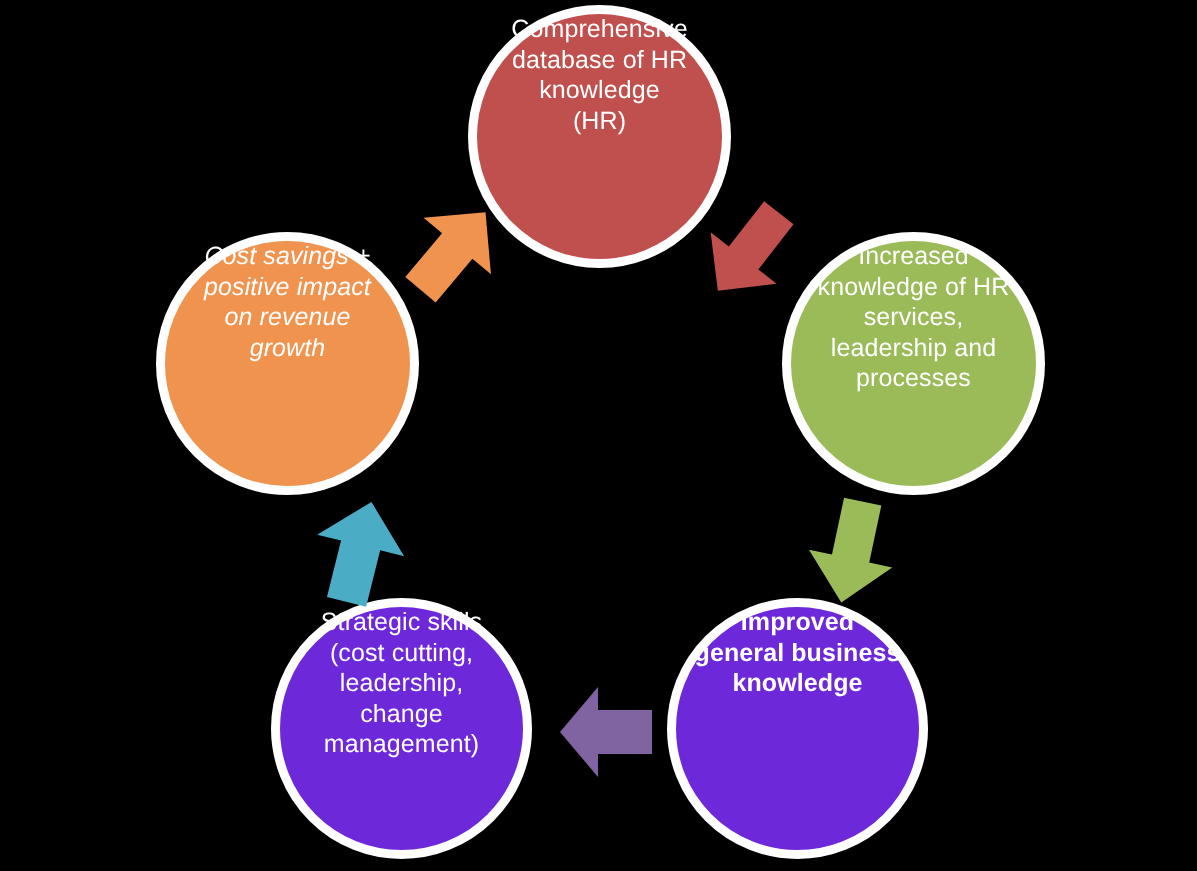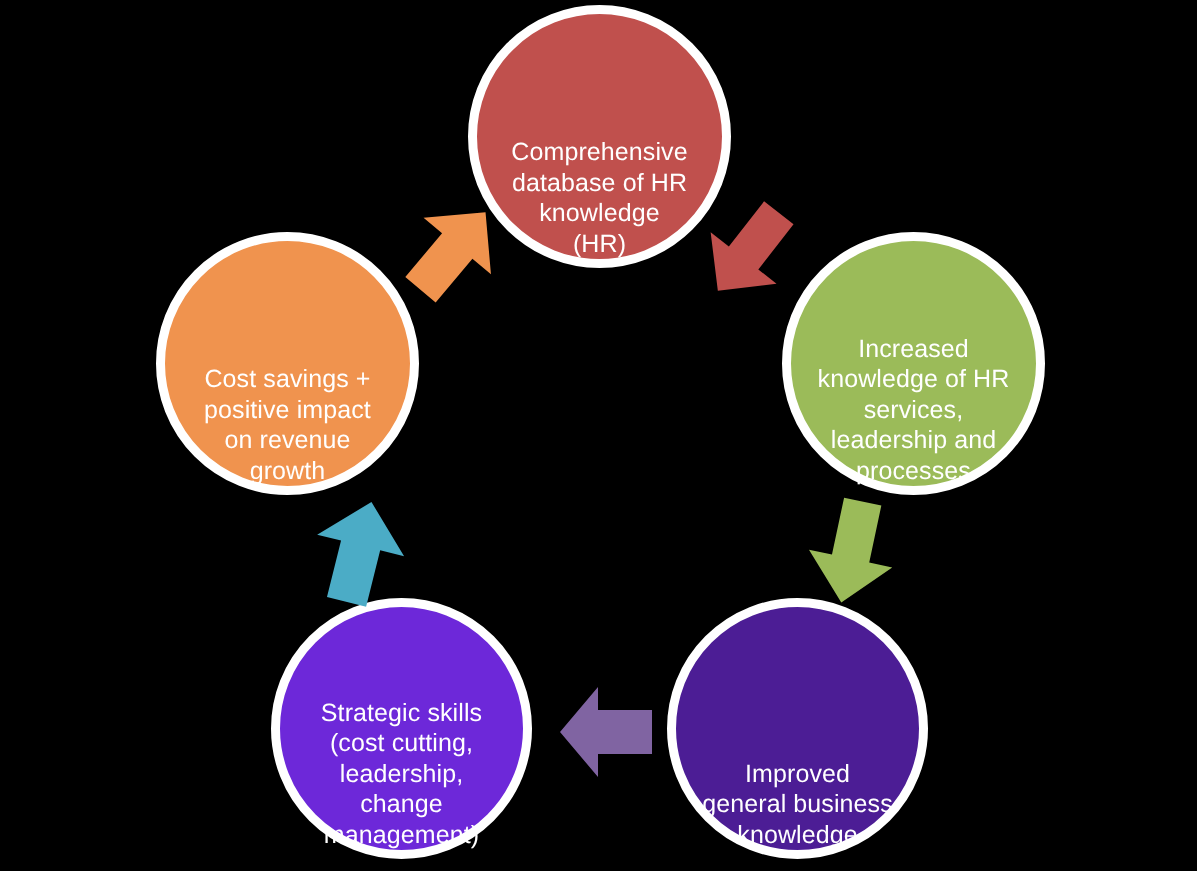--- a/index.html
+++ b/index.html
@@ -22,21 +22,21 @@
     background: #000000;
   }
 
   
   .cycle-node {
     position: absolute;
     border-radius: 50%;
     box-sizing: border-box;
     border: 9px solid #FFFFFF;
     display: flex;
-    align-items: flex-end;
+    align-items: flex-start;
     justify-content: center;
     text-align: center;
   }
 
   .node-label {
     color: #FFFFFF;
     font-family: "Liberation Sans", sans-serif;
     font-size: 25px;
     line-height: 1.22;
     letter-spacing: 0.1px;
@@ -52,21 +52,21 @@
   #node-hr-knowledge {
     left: 782px;  top: 232px;  width: 263px; height: 263px;
   }
   #node-business-knowledge {
     left: 667px;  top: 598px;  width: 261px; height: 261px;
   }
   #node-strategic-skills {
     left: 271px;  top: 598px;  width: 261px; height: 261px;
   }
   #node-cost-savings {
-    left: 156px;  top: 232px;  width: 263px; height: 263px;
+    left: 156px;  top: 232px;  width: 263px; height: 263px; font-style: italic;
   }
 
   
   .cycle-arrow {
     position: absolute;
     display: block;
   }
   #arrow-red    { left: 694px; top: 196px;  width: 110px; height: 110px; }
   #arrow-green  { left: 792px; top: 496px;  width: 120px; height: 112px; }
   #arrow-purple { left: 550px; top: 682px;  width: 112px; height: 100px; }
@@ -86,21 +86,21 @@
   </div>
 
   <div class="cycle-node" id="node-hr-knowledge" style="background-color: rgb(155, 187, 89); border-color: rgb(255, 255, 255);">
     <div class="node-label" style="color: rgb(255, 255, 255);">Increased
 knowledge of HR
 services,
 leadership and
 processes</div>
   </div>
 
-  <div class="cycle-node" id="node-business-knowledge" style="background-color: #4c1d95; border-color: rgb(255, 255, 255);">
+  <div class="cycle-node" id="node-business-knowledge" style="background-color: #6d28d9; border-color: rgb(255, 255, 255); font-weight: bold;">
     <div class="node-label" style="color: rgb(255, 255, 255);">Improved
 general business
 knowledge</div>
   </div>
 
   <div class="cycle-node" id="node-strategic-skills" style="background-color: #6d28d9; border-color: rgb(255, 255, 255);">
     <div class="node-label" style="color: rgb(255, 255, 255);">Strategic skills
 (cost cutting,
 leadership,
 change

